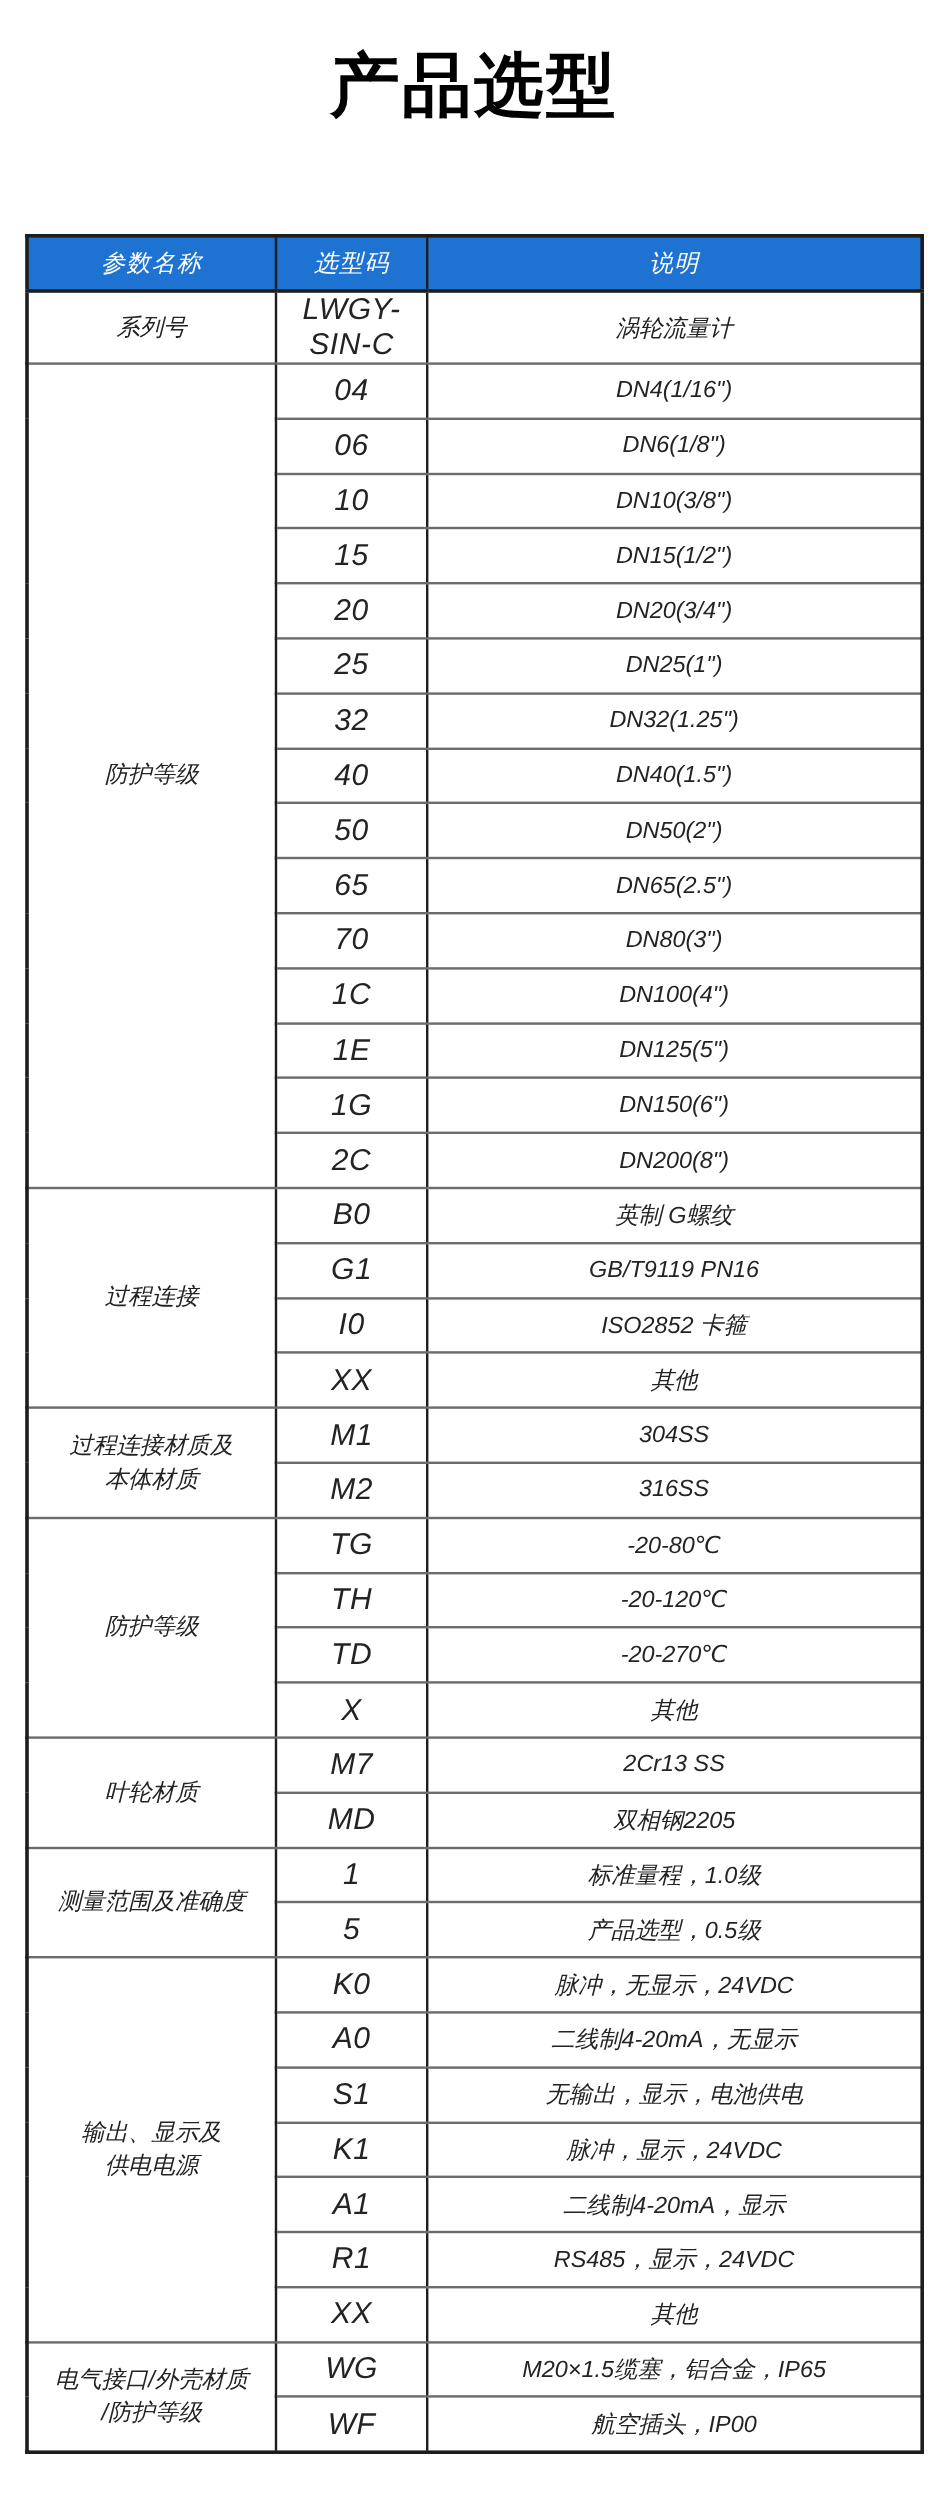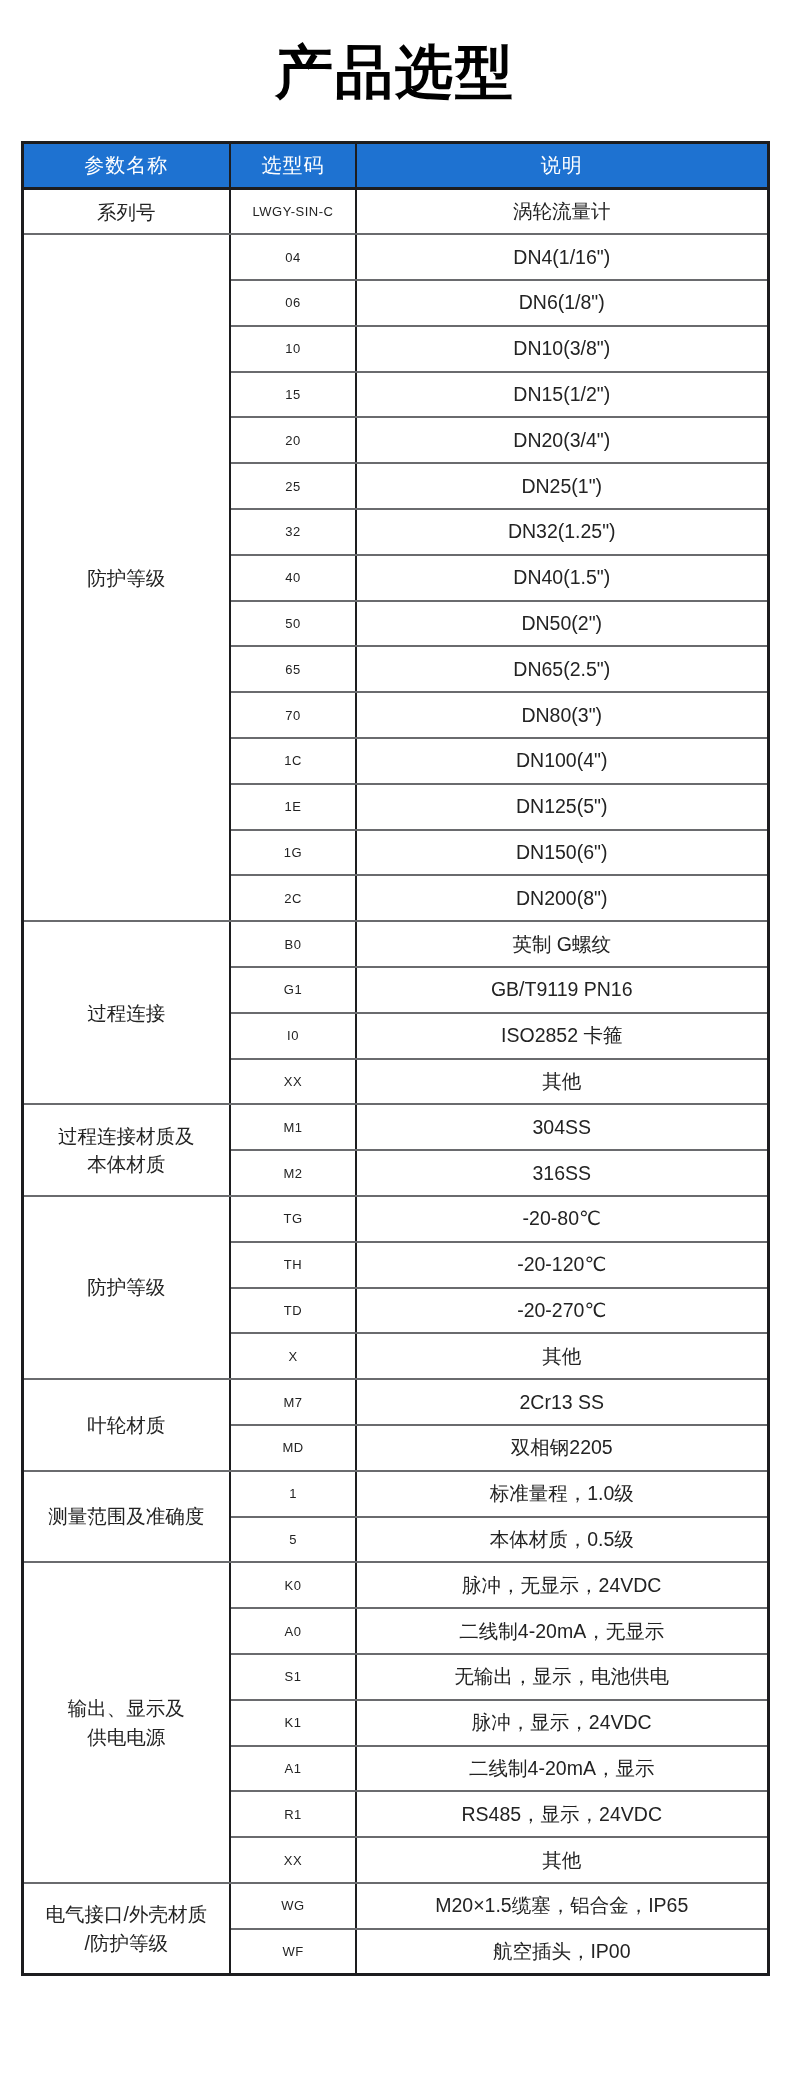--- a/index.html
+++ b/index.html
@@ -12,35 +12,36 @@
   *{margin:0;padding:0;box-sizing:border-box;}
   html,body{background:#ffffff;}
   body{
     width:790px;
     height:2094px;
     font-family:"Liberation Sans","DejaVu Sans",sans-serif;
     color:var(--cell-text);
     overflow:hidden;
   }
   .title{
-    height:141px;
+    height:180px;
     padding-top:40px;
     text-align:center;
     font-size:58px;
     line-height:1.12;
     font-weight:900;
     color:#000;
     letter-spacing:2px;
   }
   table.sel-table{
     width:746px;
-    margin:0 auto;
+    margin:15px auto;
     border-collapse:collapse;
     table-layout:fixed;
     border:3px solid var(--grid-dark);
+    font-style:italic;
   }
   col.c1{width:208px;}
   col.c2{width:126px;}
   col.c3{width:412px;}
   thead tr{height:46px;}
   th{
     background:var(--header-bg);
     color:var(--header-text);
     font-size:20px;
     font-weight:500;
@@ -57,21 +58,21 @@
     vertical-align:middle;
     font-size:19.5px;
     color:var(--cell-text);
     border-left:2px solid var(--grid-dark);
     border-right:2px solid var(--grid-dark);
     border-top:2px solid var(--grid-gray);
     border-bottom:2px solid var(--grid-gray);
     padding:0 4px;
   }
   td.param{line-height:1.45;border-radius:14px;}
-  td.code{font-size:13px;letter-spacing:0.5px;}
+  td.code{font-size:25px;letter-spacing:0.5px;}
 </style>
 </head>
 <body>
 
 <div class="page">
   <h1 class="title">产品选型</h1>
 
   <table class="sel-table">
     <colgroup>
       <col class="c1">
@@ -204,21 +205,21 @@
           <td class="code">MD</td>
           <td class="desc">双相钢2205</td>
         </tr>
         <tr>
           <td class="param" rowspan="2">测量范围及准确度</td>
           <td class="code">1</td>
           <td class="desc">标准量程，1.0级</td>
         </tr>
         <tr>
           <td class="code">5</td>
-          <td class="desc">本体材质，0.5级</td>
+          <td class="desc">产品选型，0.5级</td>
         </tr>
         <tr>
           <td class="param" rowspan="7">输出、显示及<br>供电电源</td>
           <td class="code">K0</td>
           <td class="desc">脉冲，无显示，24VDC</td>
         </tr>
         <tr>
           <td class="code">A0</td>
           <td class="desc">二线制4-20mA，无显示</td>
         </tr>

